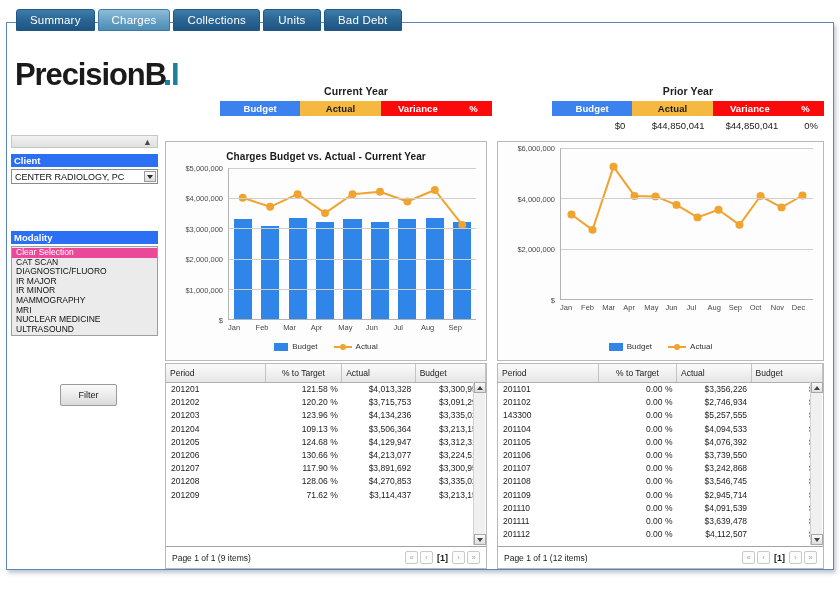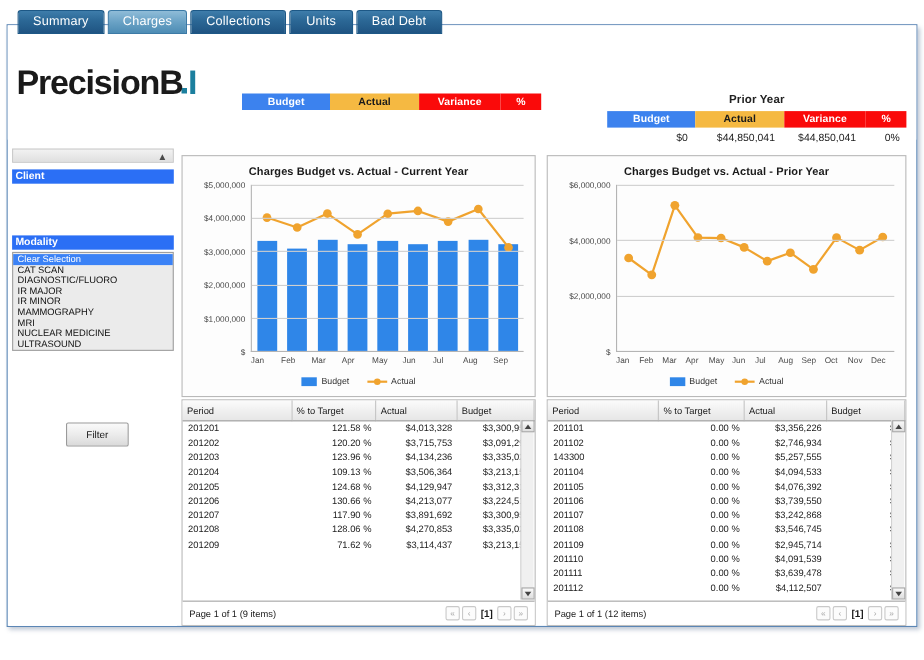--- a/index.html
+++ b/index.html
@@ -114,21 +114,21 @@
   }
   #modality-label { margin-top: 47px; }
   #modality-list {
     margin: 2px 3px 0 3px; background: #ebebeb;
     border: 1px solid #9e9e9e; padding: 1px 0;
   }
   #modality-list .mi {
     height: 9.6px; font-size: 8.5px; color: #111; padding-left: 4px;
     line-height: 9.6px; cursor: pointer; white-space: nowrap;
   }
-  #modality-list .mi.selected { background: #3b82f6; color: #ffffff; }
+  #modality-list .mi.selected { background: #ec4899; color: #ffffff; }
   #filter-btn {
     position: absolute; left: 52px; top: 257px; width: 57px; height: 22px;
     background: linear-gradient(to bottom,#fafafa 0%,#ececec 50%,#dadada 100%);
     border: 1px solid #9a9a9a; border-radius: 2px;
     font-size: 9px; color: #1a1a1a; cursor: pointer;
     display: flex; align-items: center; justify-content: center;
   }
 
   
   .chart-panel {
@@ -190,21 +190,21 @@
     border-right: 1px solid #c3c3c3; border-bottom: 1px solid #b0b0b0;
     font-size: 8.5px; font-weight: normal; color: #1a1a1a;
     text-align: left; padding: 4px 4px; height: 17px;
   }
   .tbl td {
     font-size: 8.5px; color: #1a1a1a; padding: 1px 4px; height: 13.2px;
     text-align: right; white-space: nowrap;
   }
   .tbl td.c0 { text-align: left; padding-left: 5px; }
   .tbl th.h0 { width: 31%; }
-  .tbl th.h1 { width: 24%; }
+  .tbl th.h1 { width: 24%; text-align: center; }
   .tbl th.h2 { width: 23%; }
   .tbl th.h3 { width: 22%; }
   .vscroll {
     position: absolute; right: 1px; top: 18px; width: 12px; bottom: 23px;
     background: #f0f0f0; border-left: 1px solid #d2d2d2;
   }
   .vscroll .arr {
     width: 12px; height: 11px;
     background: linear-gradient(to bottom,#fafafa,#dedede);
     border: 1px solid #a8a8a8;
@@ -246,20 +246,21 @@
       <div class="tab">Units</div>
       <div class="tab">Bad Debt</div>
     </div>
 
   <div id="header">
     <div id="logo">
       <span class="p1">Precision</span><span class="b">B</span><span class="sq"></span><span class="i">I</span>
     </div>
 
     <div class="kpi-block" id="kpi-cur">
+      <div class="kpi-title">Current Year</div>
       <div class="kpi-head">
         <div class="c-budget">Budget</div>
         <div class="c-actual">Actual</div>
         <div class="c-var">Variance</div>
         <div class="c-pct">%</div>
       </div>
     </div>
 
     <div class="kpi-block" id="kpi-pri">
       <div class="kpi-title">Prior Year</div>
@@ -276,20 +277,24 @@
         <div class="c-pct">0%</div>
       </div>
     </div>
   </div>
 
   <div id="sidebar">
     <div id="sb-collapse">
       <span class="chev">▲</span>
     </div>
     <div class="sb-label">Client</div>
+    <div id="client-select">
+      <span>CENTER RADIOLOGY, PC</span>
+      <span class="arrow"></span>
+    </div>
     <div class="sb-label" id="modality-label">Modality</div>
     <div id="modality-list">
         <div class="mi selected">Clear Selection</div>
         <div class="mi">CAT SCAN</div>
         <div class="mi">DIAGNOSTIC/FLUORO</div>
         <div class="mi">IR MAJOR</div>
         <div class="mi">IR MINOR</div>
         <div class="mi">MAMMOGRAPHY</div>
         <div class="mi">MRI</div>
         <div class="mi">NUCLEAR MEDICINE</div>
@@ -375,21 +380,20 @@
         <span>Budget</span>
       </div>
       <div class="li">
         <span class="sw-line"></span>
         <span>Actual</span>
       </div>
     </div>
   </div>
 
   <div class="chart-panel" id="chart-pri">
-    <div class="chart-title">Charges Budget vs. Actual - Prior Year</div>
     <div class="plot">
       <div class="ylabels">
           <span style="top: 100%;">$</span>
           <span style="top: 66.6667%;">$2,000,000</span>
           <span style="top: 33.3333%;">$4,000,000</span>
           <span style="top: 0%;">$6,000,000</span>
         </div>
       <div class="grid">
         <div class="bars">
             <div class="barcell">

